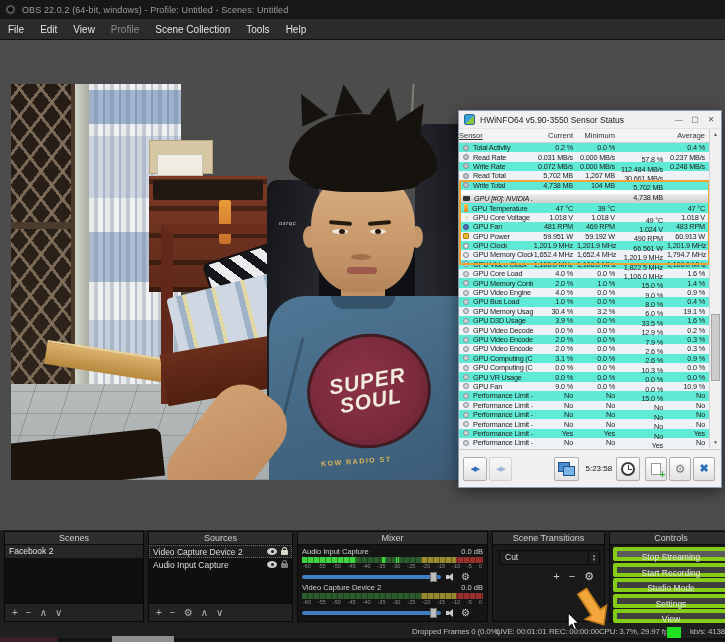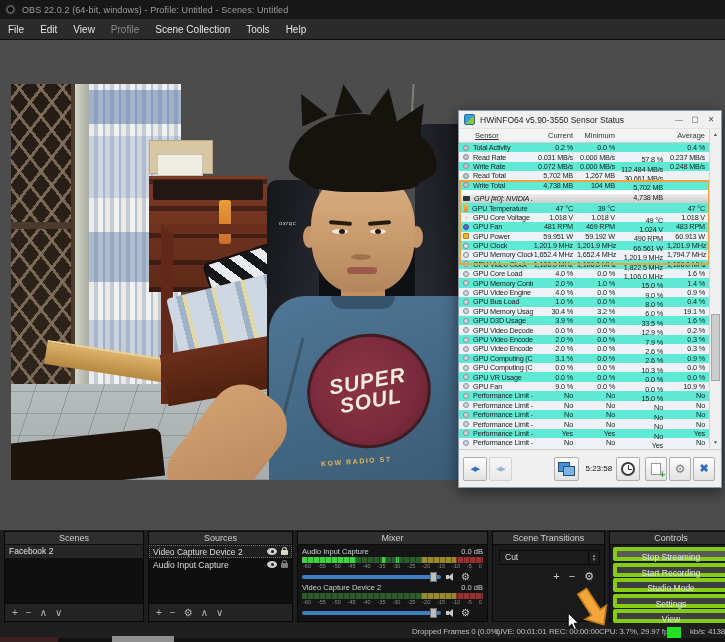--- a/index.html
+++ b/index.html
@@ -85,21 +85,21 @@
     background:linear-gradient(120deg,#d2a274,#b9855a); }
 
   
   .hwinfo { left:458px; top:110px; width:264px; height:378px; background:#f0f0f0; border:1px solid #8a99a8;
             box-shadow:0 4px 14px rgba(0,0,0,.5); }
   .hw-title { height:18px; background:#f0f0f0; display:flex; align-items:center; padding:0 2px 0 5px; border-bottom:1px solid #e2e2e2; }
   .hw-ico { width:11px; height:11px; background:linear-gradient(135deg,#36a0d8 0 52%,#8cc63f 52% 100%); border:1px solid #28688f; border-radius:2px; margin-right:5px; }
   .hw-title-text { flex:1; font-size:8.5px; color:#222; white-space:nowrap; overflow:hidden; }
   .hw-btn { width:16px; height:14px; display:flex; align-items:center; justify-content:center; font-size:8px; color:#555; }
   .hw-header { height:14px; display:flex; align-items:center; background:#f3f3f3; border-bottom:1px solid #cfcfcf; padding-right:12px; font-size:7.5px; color:#333; }
-  .hw-header .hc-sensor { flex:1; padding-left:16px;text-decoration:underline; }
+  .hw-header .hc-sensor { flex:1; padding-left:0;text-decoration:underline; }
   .hc-val { text-align:right; padding-right:4px; }
   .w-cur{width:44px;} .w-min{width:42px;} .w-max{width:48px;margin-top:24px;} .w-avg{width:42px;}
   .hw-body { position:relative; height:305px; background:#5eead4; overflow:hidden; }
   .hw-row { height:9.4px; display:flex; align-items:center; padding-right:12px; font-size:7.3px; color:#1c1c1c; }
   .hw-row.alt { background:#eef1f6; }
   .hw-gap { height:4px; background:#fff; }
   .hw-section { background:linear-gradient(#ededed,#cdcdcd); font-style:italic; color:#111; }
   .hw-label { flex:1; white-space:nowrap; overflow:hidden; padding-left:2px; letter-spacing:-.2px; }
   .hw-val { text-align:right; padding-right:4px; white-space:nowrap; letter-spacing:-.2px; }
   .ric { width:6px; height:6px; margin:0 2px 0 4px; flex:none; border-radius:50%; }

